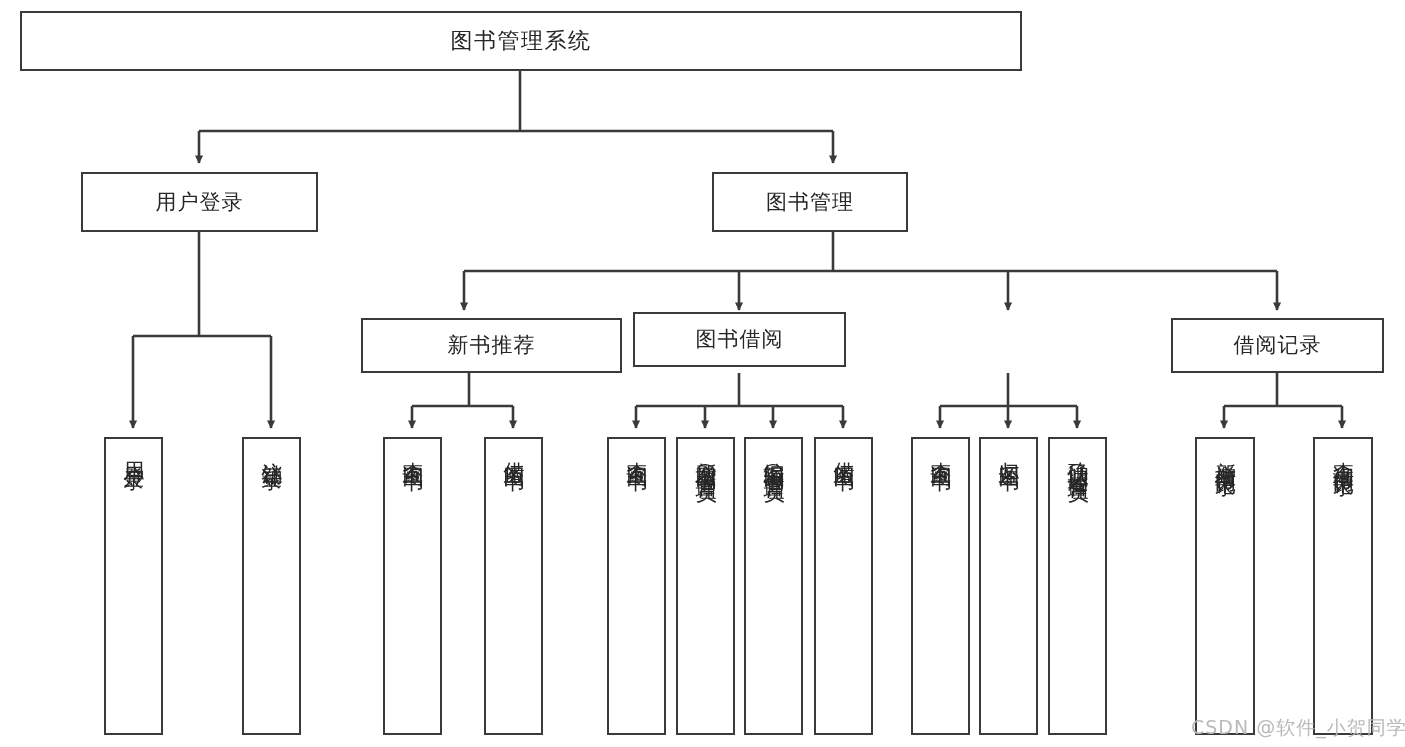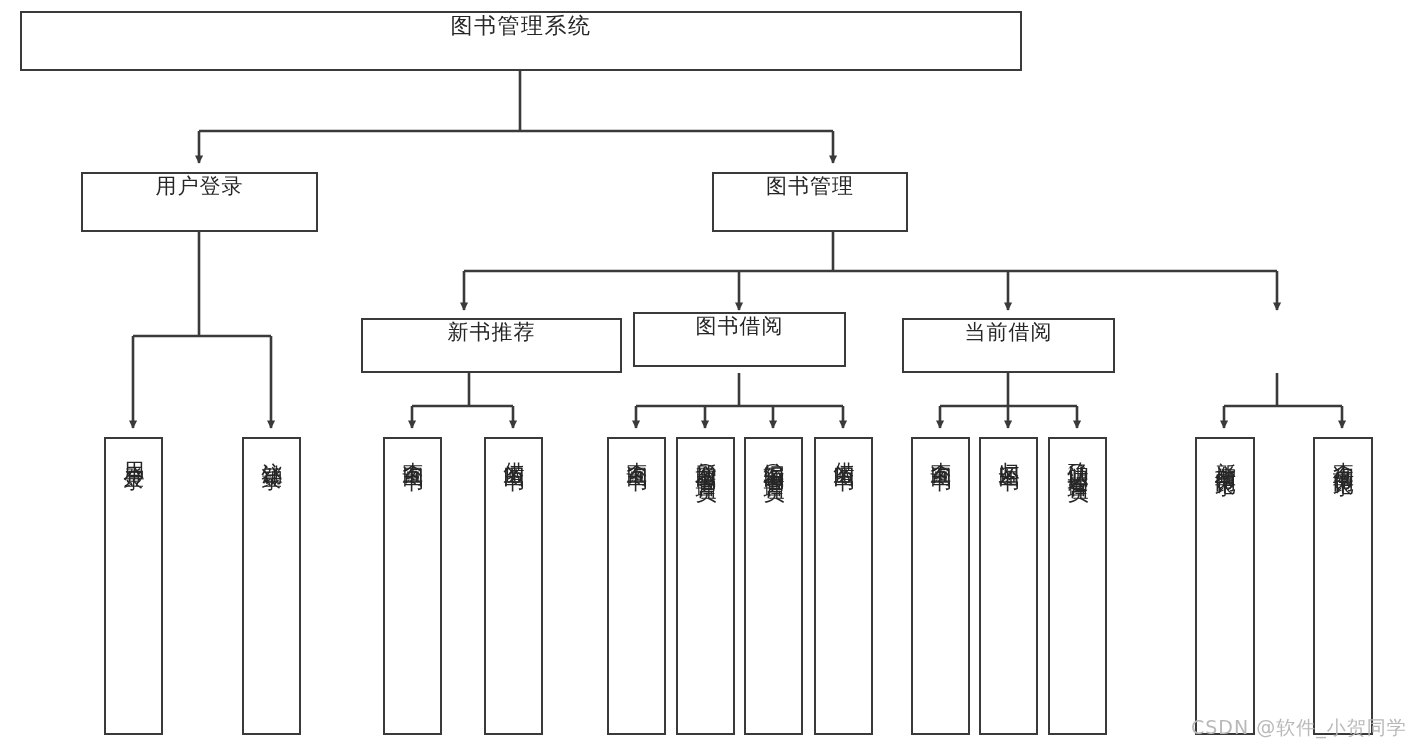--- a/index.html
+++ b/index.html
@@ -24,20 +24,21 @@
     top: 0;
     width: 1405px;
     height: 747px;
   }
   .node {
     position: absolute;
     box-sizing: border-box;
     background: #ffffff;
     border: 2px solid #3a3a3a;
     display: flex;
+    align-items: center;
     justify-content: center;
     color: #1a1a1a;
   }
   .node-label {
     display: block;
     text-align: center;
     line-height: 1.18;
     color: #262626;
   }
   
@@ -141,24 +142,24 @@
   </div>
 
   <div class="node horiz" style="left:361px; top:318px; width:261px; height:55px;">
     <span class="node-label">新书推荐</span>
   </div>
 
   <div class="node horiz" style="left:633px; top:312px; width:213px; height:55px;">
     <span class="node-label">图书借阅</span>
   </div>
 
-  <div class="node horiz" style="left:902px; top:318px; width:213px; height:55px;">
-    <span class="node-label">当前借阅</span>
-  </div>
-
+
+  <div class="node horiz" style="left:1171px; top:318px; width:213px; height:55px;">
+    <span class="node-label">借阅记录</span>
+  </div>
 
   <div class="node vert" style="left:104px; top:437px; width:59px; height:298px;">
     <span class="node-label">用户登录</span>
   </div>
 
   <div class="node vert" style="left:242px; top:437px; width:59px; height:298px;">
     <span class="node-label">注销登录</span>
   </div>
 
   <div class="node vert" style="left:383px; top:437px; width:59px; height:298px;">

